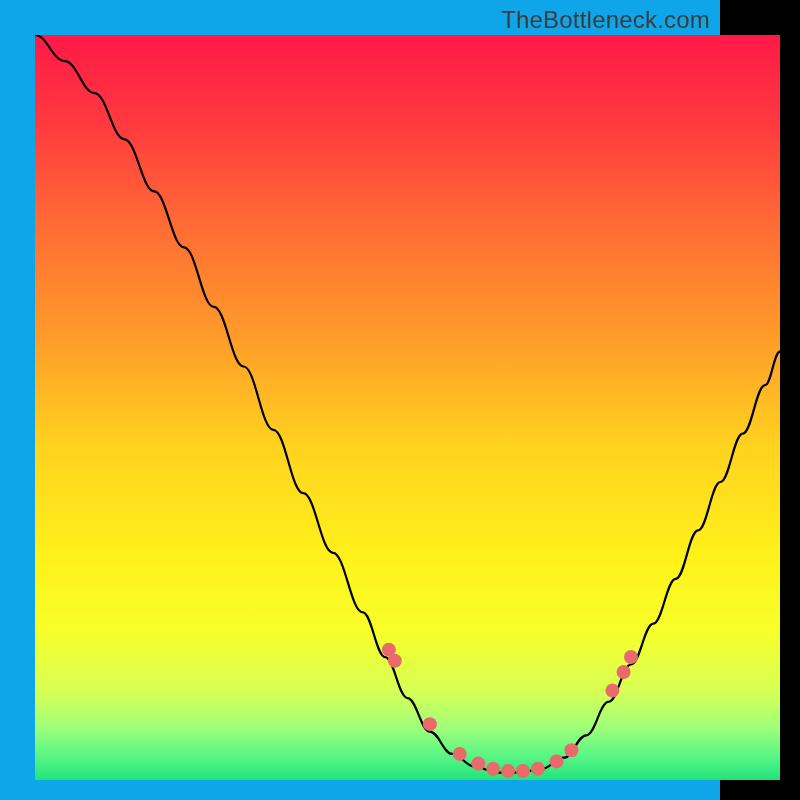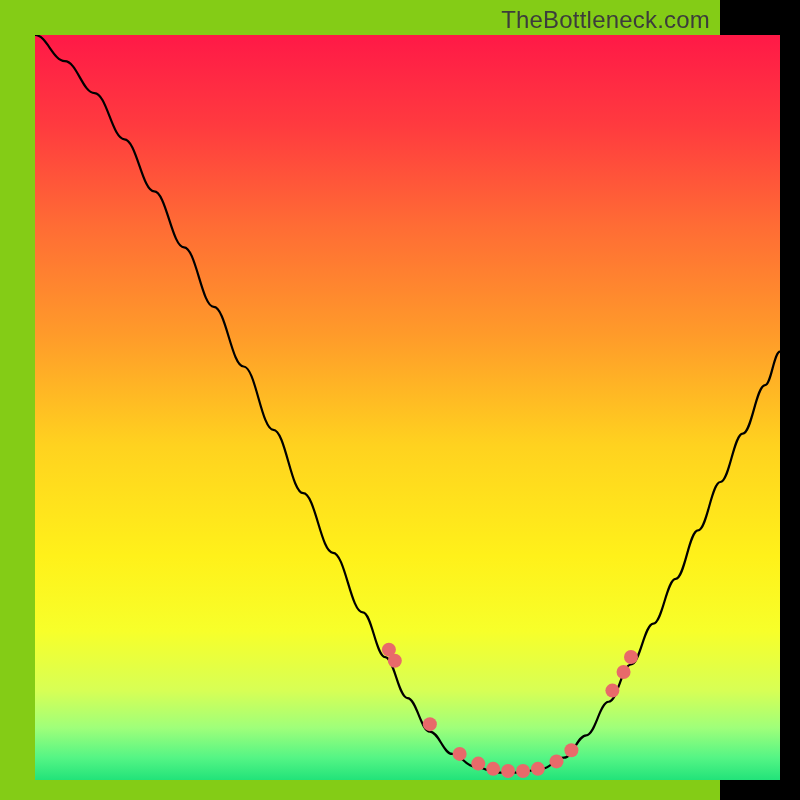--- a/index.html
+++ b/index.html
@@ -10,21 +10,21 @@
     background: #000;
     overflow: hidden;
     font-family: Arial, Helvetica, sans-serif;
   }
   .frame {
     position: absolute;
     left: 0;
     top: 0;
     width: 720px;
     height: 800px;
-    background: #84cc16;
+    background: #0ea5e9;
   }
   .plot-area {
     position: absolute;
     left: 35px;
     top: 35px;
     width: 745px;
     height: 745px;
     overflow: hidden;
   }
   .gradient-bg {

